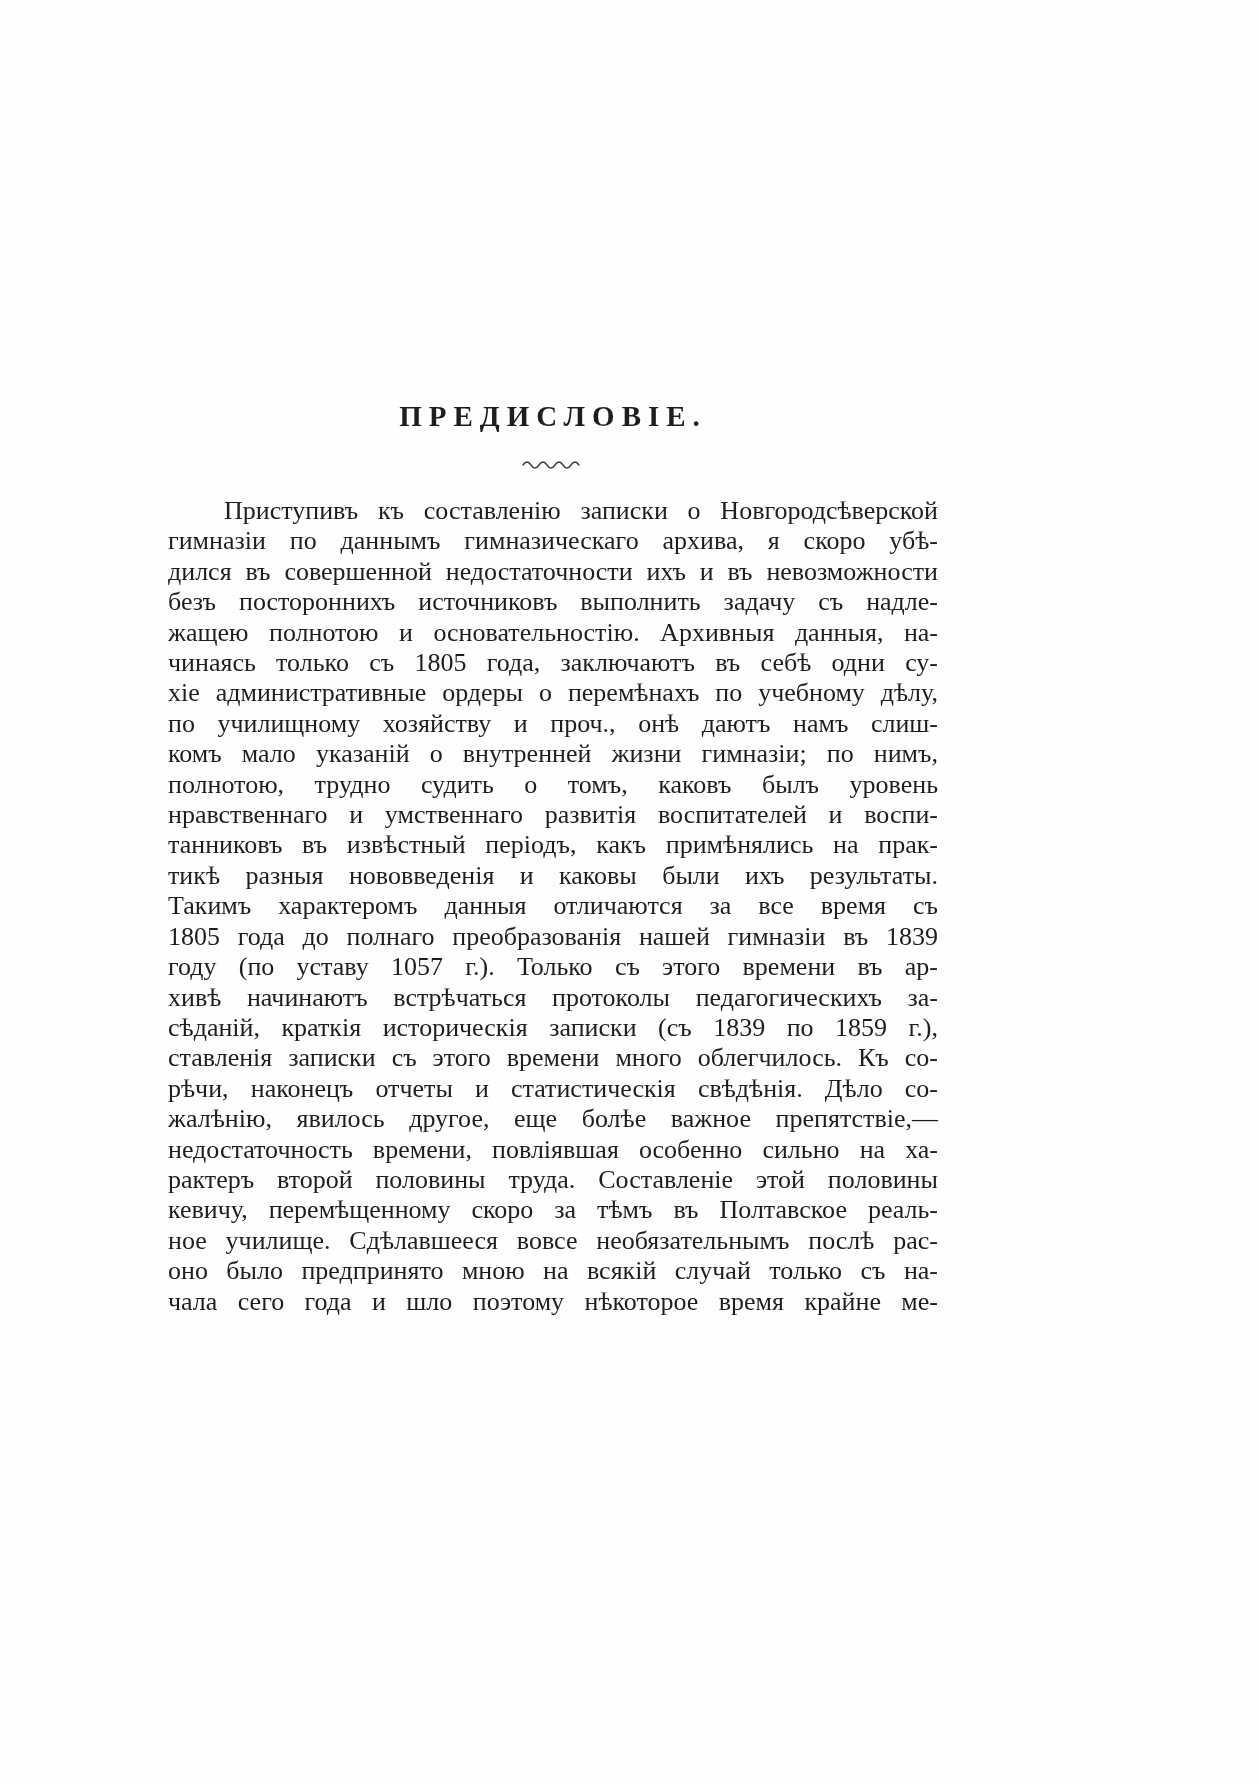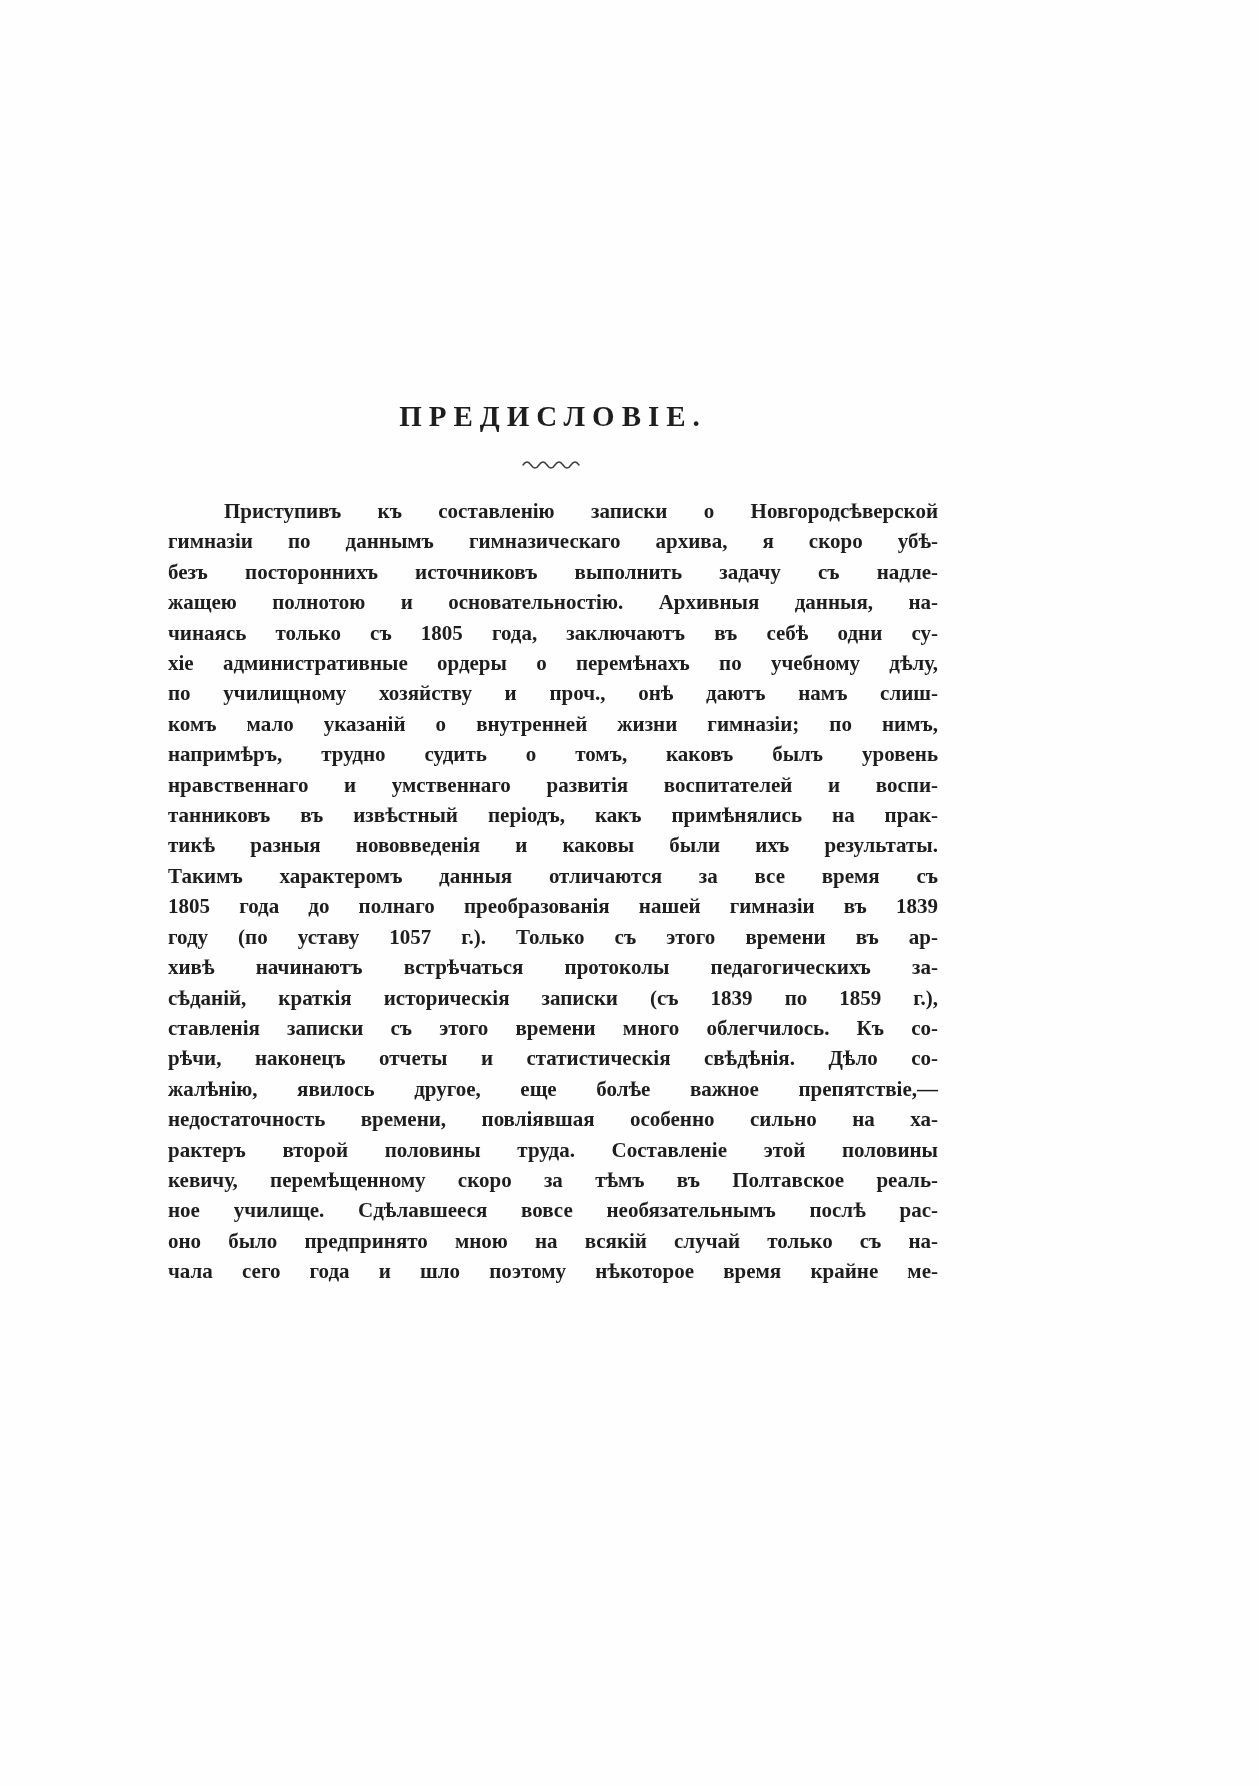--- a/index.html
+++ b/index.html
@@ -33,22 +33,22 @@
   }
   .ornament-wrap {
     display: flex;
     justify-content: center;
     margin: 22px 0 26px;
   }
   .ornament-wrap svg {
     display: block;
   }
   .para {
-    font-size: 21px;
-    font-weight: bold;
+    font-size: 26px;
+    font-weight: normal;
     line-height: 30.4px;
   }
   .text-line {
     text-align: justify;
     text-align-last: justify;
   }
   .text-line:first-child {
     text-indent: 56px;
   }
 </style>
@@ -62,27 +62,28 @@
 
     <div class="ornament-wrap">
       <svg width="64" height="12" viewBox="0 0 64 12" aria-hidden="true">
         <path d="M2 7 Q 6 1, 10 7 T 18 7 T 26 7 T 34 7 T 42 7 T 50 7 T 58 7" fill="none" stroke="#3a3a3a" stroke-width="1.4" stroke-linecap="round"></path>
       </svg>
     </div>
 
     <div class="para">
         <div class="text-line">Приступивъ къ составленію записки о Новгородсѣверской</div>
         <div class="text-line">гимназіи по даннымъ гимназическаго архива, я скоро убѣ-</div>
+        <div class="text-line">дился въ совершенной недостаточности ихъ и въ невозможности</div>
         <div class="text-line">безъ постороннихъ источниковъ выполнить задачу съ надле-</div>
         <div class="text-line">жащею полнотою и основательностію. Архивныя данныя, на-</div>
         <div class="text-line">чинаясь только съ 1805 года, заключаютъ въ себѣ одни су-</div>
         <div class="text-line">хіе административные ордеры о перемѣнахъ по учебному дѣлу,</div>
         <div class="text-line">по училищному хозяйству и проч., онѣ даютъ намъ слиш-</div>
         <div class="text-line">комъ мало указаній о внутренней жизни гимназіи; по нимъ,</div>
-        <div class="text-line">напримѣръ, трудно судить о томъ, каковъ былъ уровень</div>
+        <div class="text-line">полнотою, трудно судить о томъ, каковъ былъ уровень</div>
         <div class="text-line">нравственнаго и умственнаго развитія воспитателей и воспи-</div>
         <div class="text-line">танниковъ въ извѣстный періодъ, какъ примѣнялись на прак-</div>
         <div class="text-line">тикѣ разныя нововведенія и каковы были ихъ результаты.</div>
         <div class="text-line">Такимъ характеромъ данныя отличаются за все время съ</div>
         <div class="text-line">1805 года до полнаго преобразованія нашей гимназіи въ 1839</div>
         <div class="text-line">году (по уставу 1057 г.). Только съ этого времени въ ар-</div>
         <div class="text-line">хивѣ начинаютъ встрѣчаться протоколы педагогическихъ за-</div>
         <div class="text-line">сѣданій, краткія историческія записки (съ 1839 по 1859 г.),</div>
         <div class="text-line">ставленія записки съ этого времени много облегчилось. Къ со-</div>
         <div class="text-line">рѣчи, наконецъ отчеты и статистическія свѣдѣнія. Дѣло со-</div>

